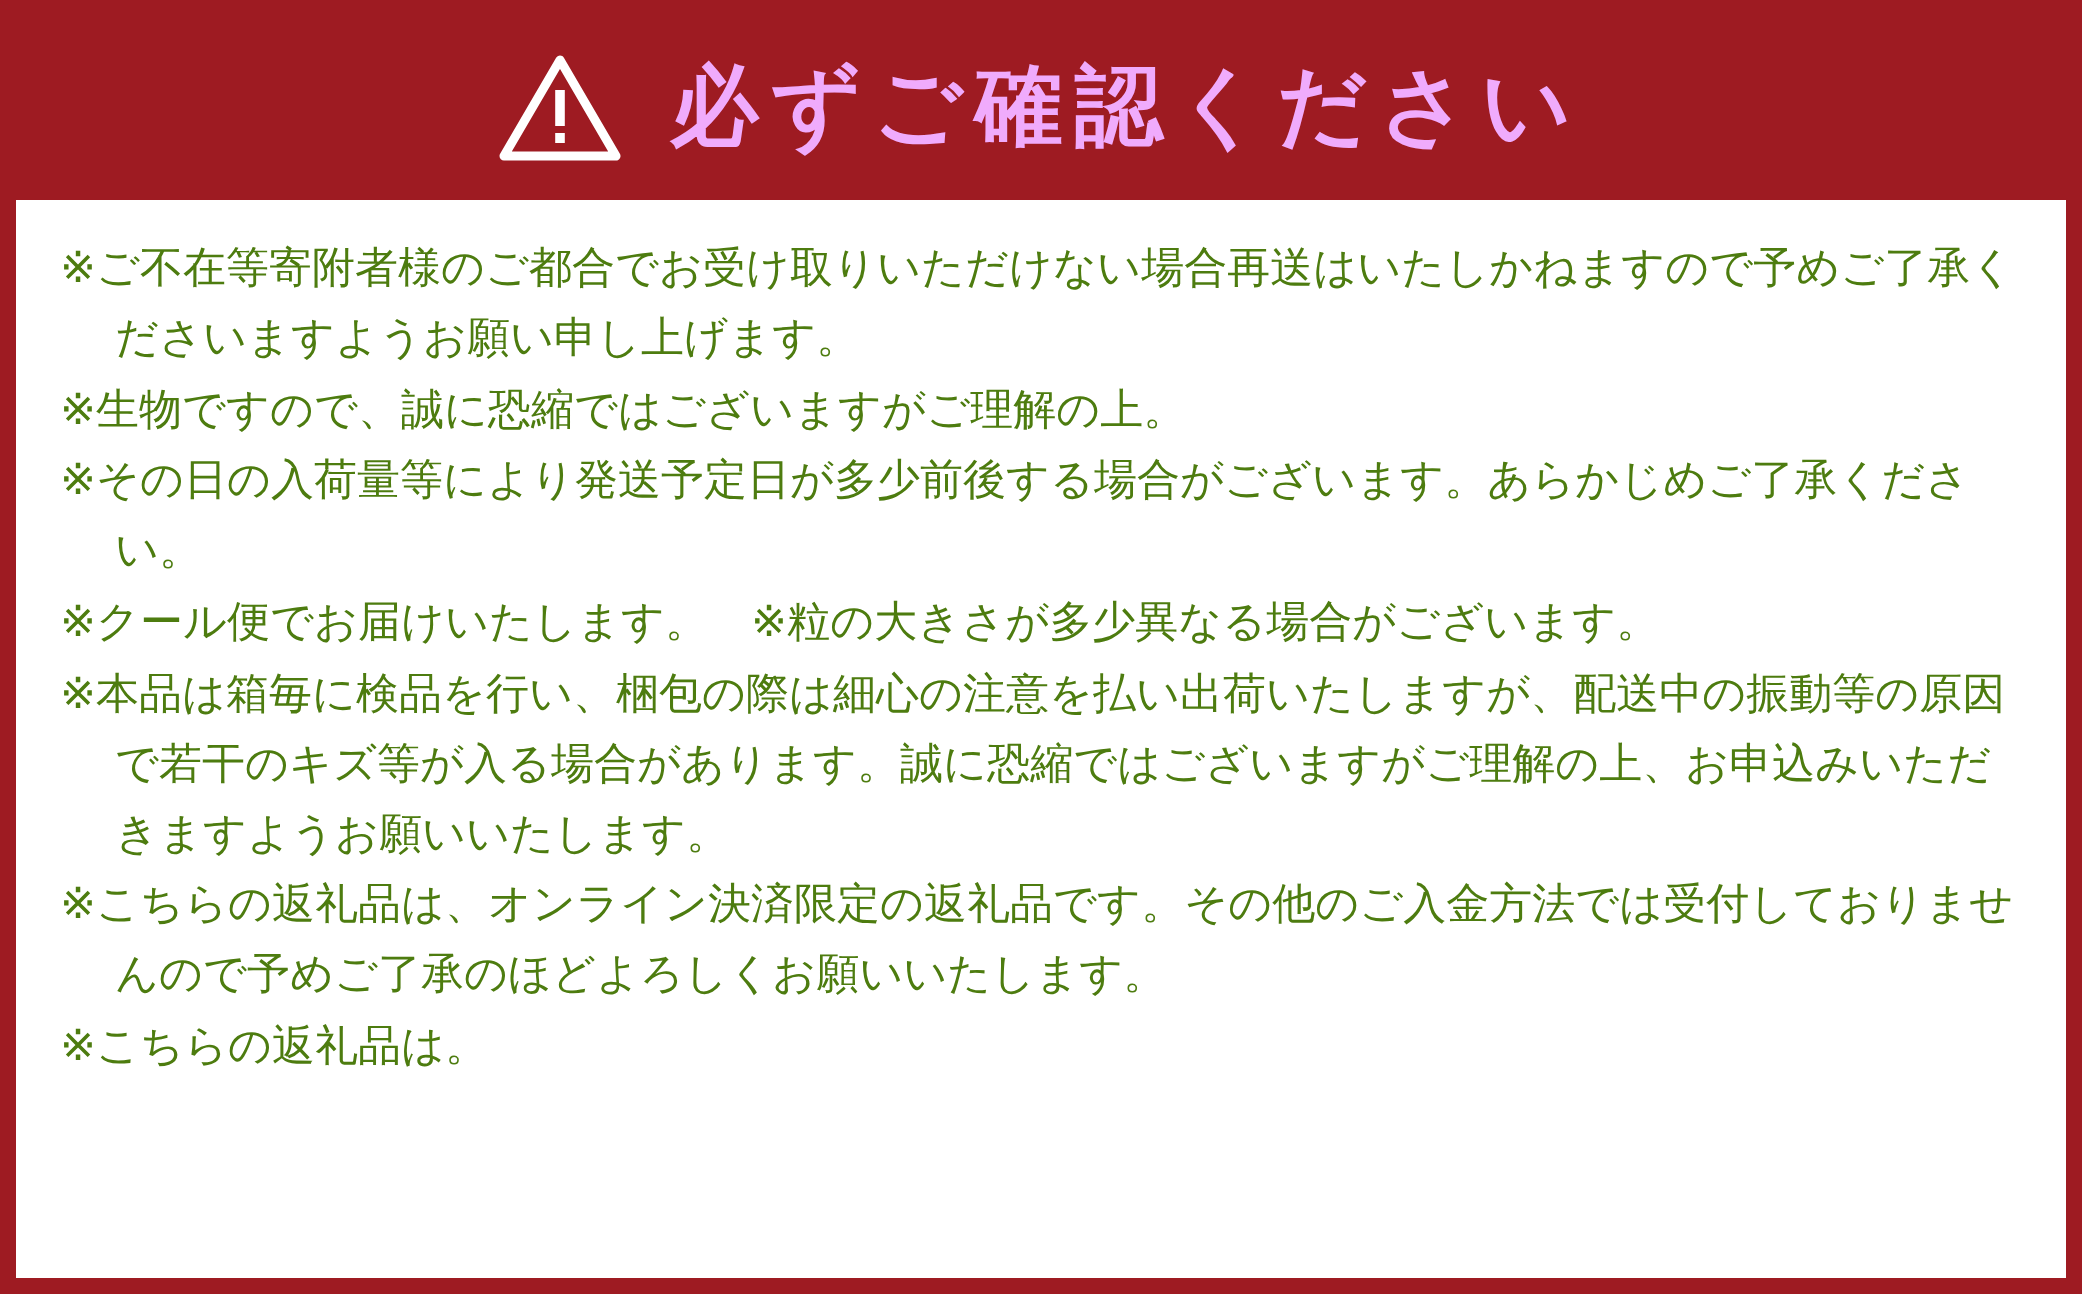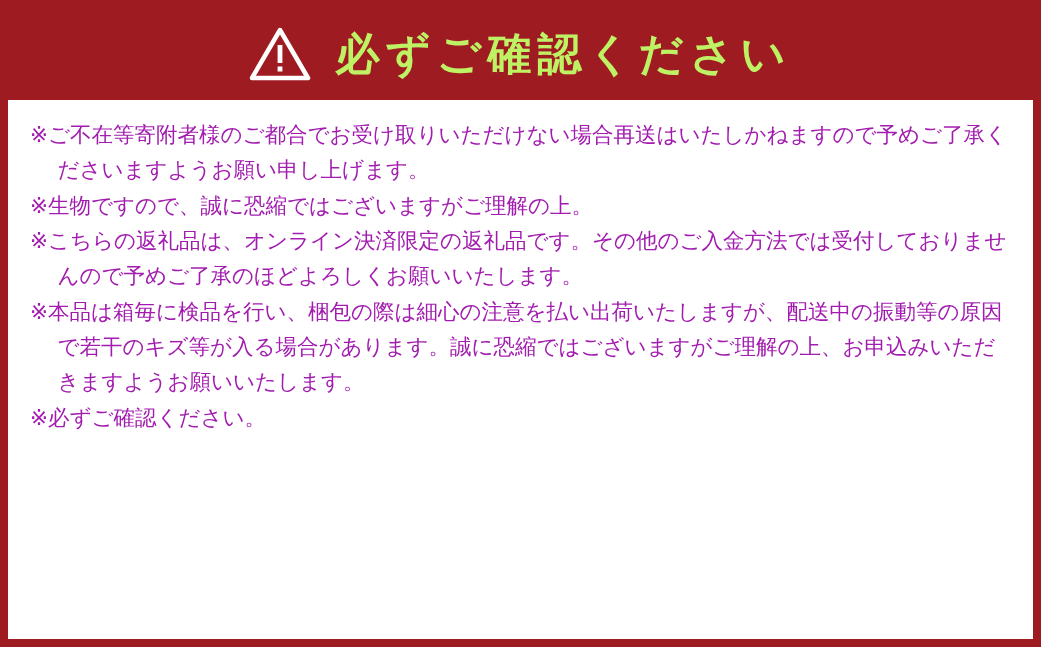--- a/index.html
+++ b/index.html
@@ -19,21 +19,21 @@
     height: 647px;
     box-sizing: border-box;
     border: 8px solid #9e1b22;
     background: #ffffff;
     display: flex;
     flex-direction: column;
   }
 
   .notice-header {
     background: #9e1b22;
-    color: #bef264;
+    color: #f0abfc;
     height: 92px;
     flex: 0 0 92px;
     display: flex;
     align-items: center;
     justify-content: center;
     gap: 24px;
   }
 
   .warning-icon {
     width: 62px;
@@ -54,21 +54,21 @@
   .notice-body {
     flex: 1 1 auto;
     padding: 18px 22px 10px 22px;
     box-sizing: border-box;
     color: #231815;
   }
 
   .notice-line {
     font-size: 21.5px;
     line-height: 1.62;
-    color: #a21caf;
+    color: #4d7c0f;
     text-indent: 0;
     padding-left: 0;
     margin: 0 0 1px 0;
     white-space: pre-wrap;
     font-family: "DejaVu Sans", "Liberation Sans", sans-serif;
   }
 
   
   .notice-line {
     padding-left: 1.28em;
@@ -87,18 +87,20 @@
         <rect x="28.6" y="19" width="4.8" height="18" fill="#ffffff"></rect>
         <rect x="28.6" y="40.5" width="4.8" height="5" fill="#ffffff"></rect>
       </svg>
     </span>
     <span class="notice-title">必ずご確認ください</span>
   </div>
 
   <div class="notice-body">
     <p class="notice-line">※ご不在等寄附者様のご都合でお受け取りいただけない場合再送はいたしかねますので予めご了承くださいますようお願い申し上げます。</p>
     <p class="notice-line">※生物ですので、誠に恐縮ではございますがご理解の上。</p>
+    <p class="notice-line">※その日の入荷量等により発送予定日が多少前後する場合がございます。あらかじめご了承ください。</p>
+    <p class="notice-line">※クール便でお届けいたします。　※粒の大きさが多少異なる場合がございます。</p>
+    <p class="notice-line">※本品は箱毎に検品を行い、梱包の際は細心の注意を払い出荷いたしますが、配送中の振動等の原因で若干のキズ等が入る場合があります。誠に恐縮ではございますがご理解の上、お申込みいただきますようお願いいたします。</p>
     <p class="notice-line">※こちらの返礼品は、オンライン決済限定の返礼品です。その他のご入金方法では受付しておりませんので予めご了承のほどよろしくお願いいたします。</p>
-    <p class="notice-line">※本品は箱毎に検品を行い、梱包の際は細心の注意を払い出荷いたしますが、配送中の振動等の原因で若干のキズ等が入る場合があります。誠に恐縮ではございますがご理解の上、お申込みいただきますようお願いいたします。</p>
-    <p class="notice-line">※必ずご確認ください。</p>
+    <p class="notice-line">※こちらの返礼品は。</p>
   </div>
 
 </div>
 
 </body></html>

